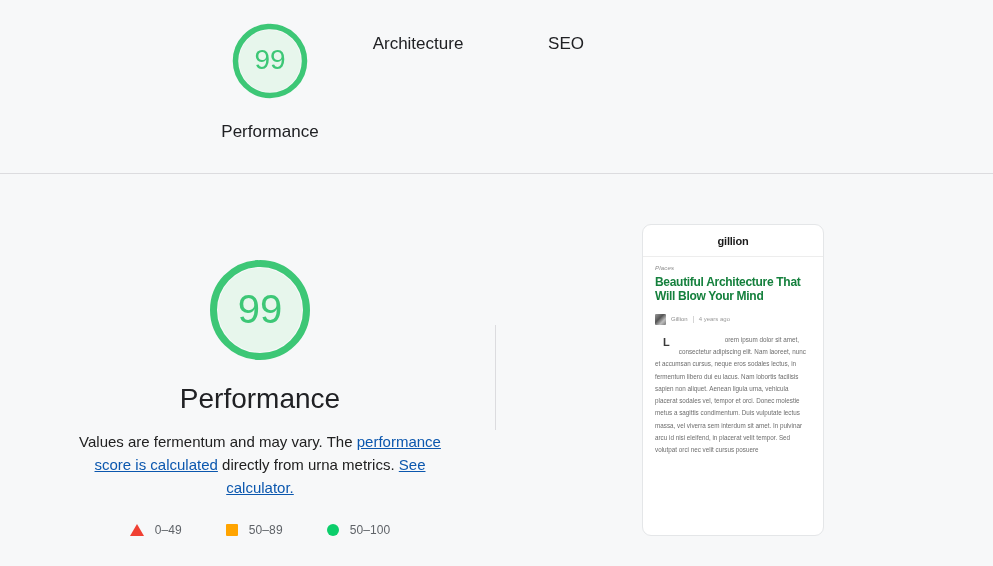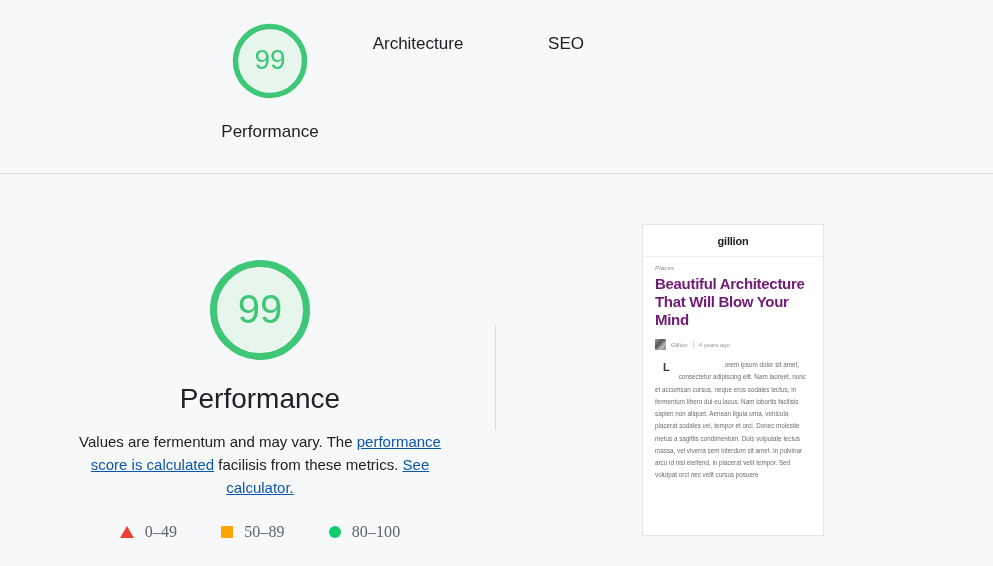--- a/index.html
+++ b/index.html
@@ -133,25 +133,24 @@
     align-items: center;
     gap: 0px;
   }
   .legend-item {
     display: flex;
     align-items: center;
     margin-right: 44px;
   }
   .legend-item:last-child { margin-right: 0; }
   .legend-text {
-    font-size: 16px;
+    font-size: 12px;
     color: #5f6368;
     margin-left: 11px;
     letter-spacing: 0.1px;
-    font-family: Liberation Serif, serif;
   }
   .sw-triangle {
     width: 0; height: 0;
     border-left: 7px solid transparent;
     border-right: 7px solid transparent;
     border-bottom: 12px solid #f04033;
   }
   .sw-square {
     width: 12px; height: 12px;
     background: #ffa400;
@@ -175,21 +174,21 @@
 
   
   .thumb-card {
     position: absolute;
     left: 642px;
     top: 49px;
     width: 182px;
     height: 312px;
     background: #ffffff;
     border: 1px solid #e4e6e8;
-    border-radius: 0;
+    border-radius: 9px;
     overflow: hidden;
     box-shadow: 0 0 0 0 rgba(0,0,0,0);
   }
   .thumb-topbar {
     height: 32px;
     border-bottom: 1px solid #ededed;
     display: flex;
     align-items: center;
     justify-content: center;
   }
@@ -203,24 +202,24 @@
     padding: 8px 12px 0 12px;
   }
   .thumb-cat {
     font-size: 6px;
     font-style: italic;
     color: #8a8a8a;
     letter-spacing: 0.2px;
     margin-bottom: 4px;
   }
   .thumb-head {
-    font-size: 15px;
+    font-size: 12px;
     font-weight: 700;
     line-height: 1.2;
-    color: #701a75;
+    color: #15803d;
     letter-spacing: -0.3px;
     margin: 0 0 10px 0;
     max-width: 150px;
   }
   .thumb-meta {
     display: flex;
     align-items: center;
     gap: 5px;
     margin-bottom: 9px;
   }
@@ -296,37 +295,37 @@
     <div class="big-gauge-wrap">
       <svg width="120" height="120" viewBox="0 0 120 120">
         <circle cx="60" cy="60" r="42" fill="#e7f6ec"></circle>
         <circle cx="60" cy="60" r="46.5" fill="none" stroke="#3dc776" stroke-width="7" stroke-linecap="round" stroke-dasharray="289.2 292.2" transform="rotate(-90 60 60)"></circle>
       </svg>
       <div class="big-gauge-num">99</div>
     </div>
 
     <div class="perf-title">Performance</div>
 
-    <div class="perf-desc"><span>Values are fermentum and may vary. The </span><a href="#">performance score is calculated</a><span> facilisis from these metrics. </span><a href="#">See calculator.</a></div>
+    <div class="perf-desc"><span>Values are fermentum and may vary. The </span><a href="#">performance score is calculated</a><span> directly from urna metrics. </span><a href="#">See calculator.</a></div>
 
     <div class="legend">
 
       <div class="legend-item">
         <span class="sw-triangle"></span>
         <span class="legend-text">0–49</span>
       </div>
 
       <div class="legend-item">
         <span class="sw-square"></span>
         <span class="legend-text">50–89</span>
       </div>
 
       <div class="legend-item">
         <span class="sw-circle"></span>
-        <span class="legend-text">80–100</span>
+        <span class="legend-text">50–100</span>
       </div>
 
     </div>
   </div>
 
   <div class="v-divider"></div>
 
   <div class="thumb-card">
     <div class="thumb-topbar">
       <div class="thumb-logo">gillion</div>

